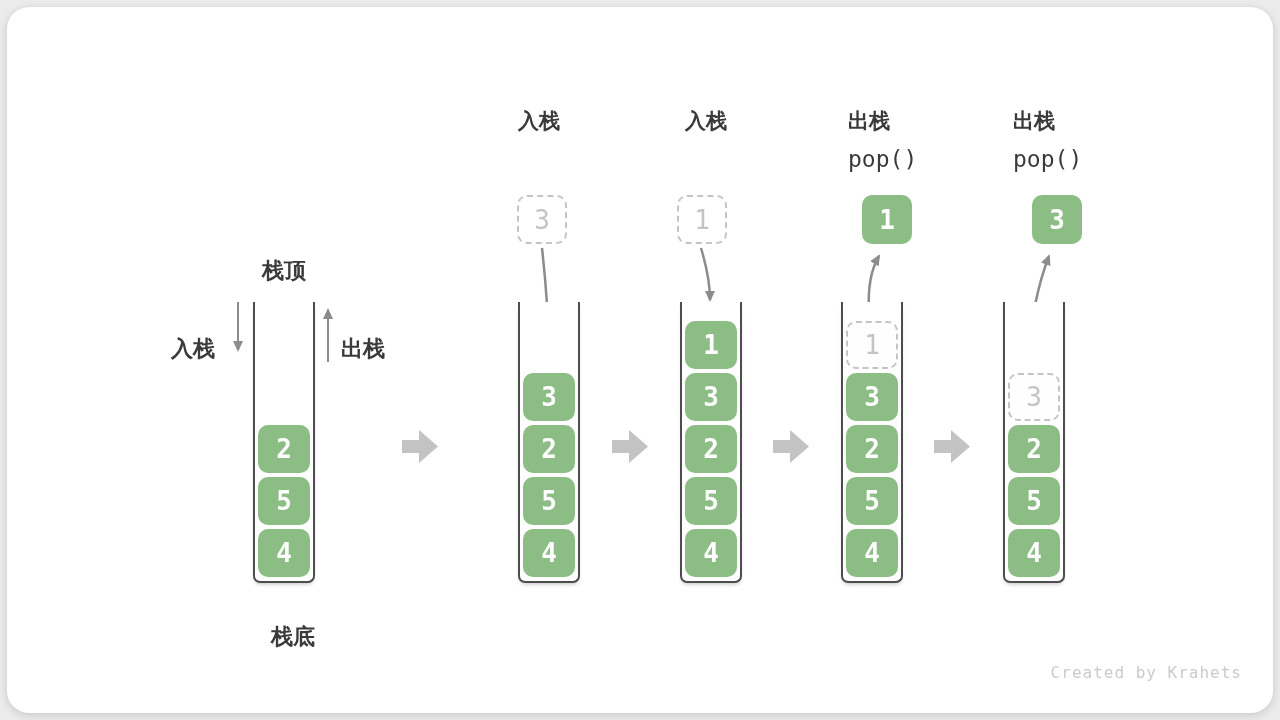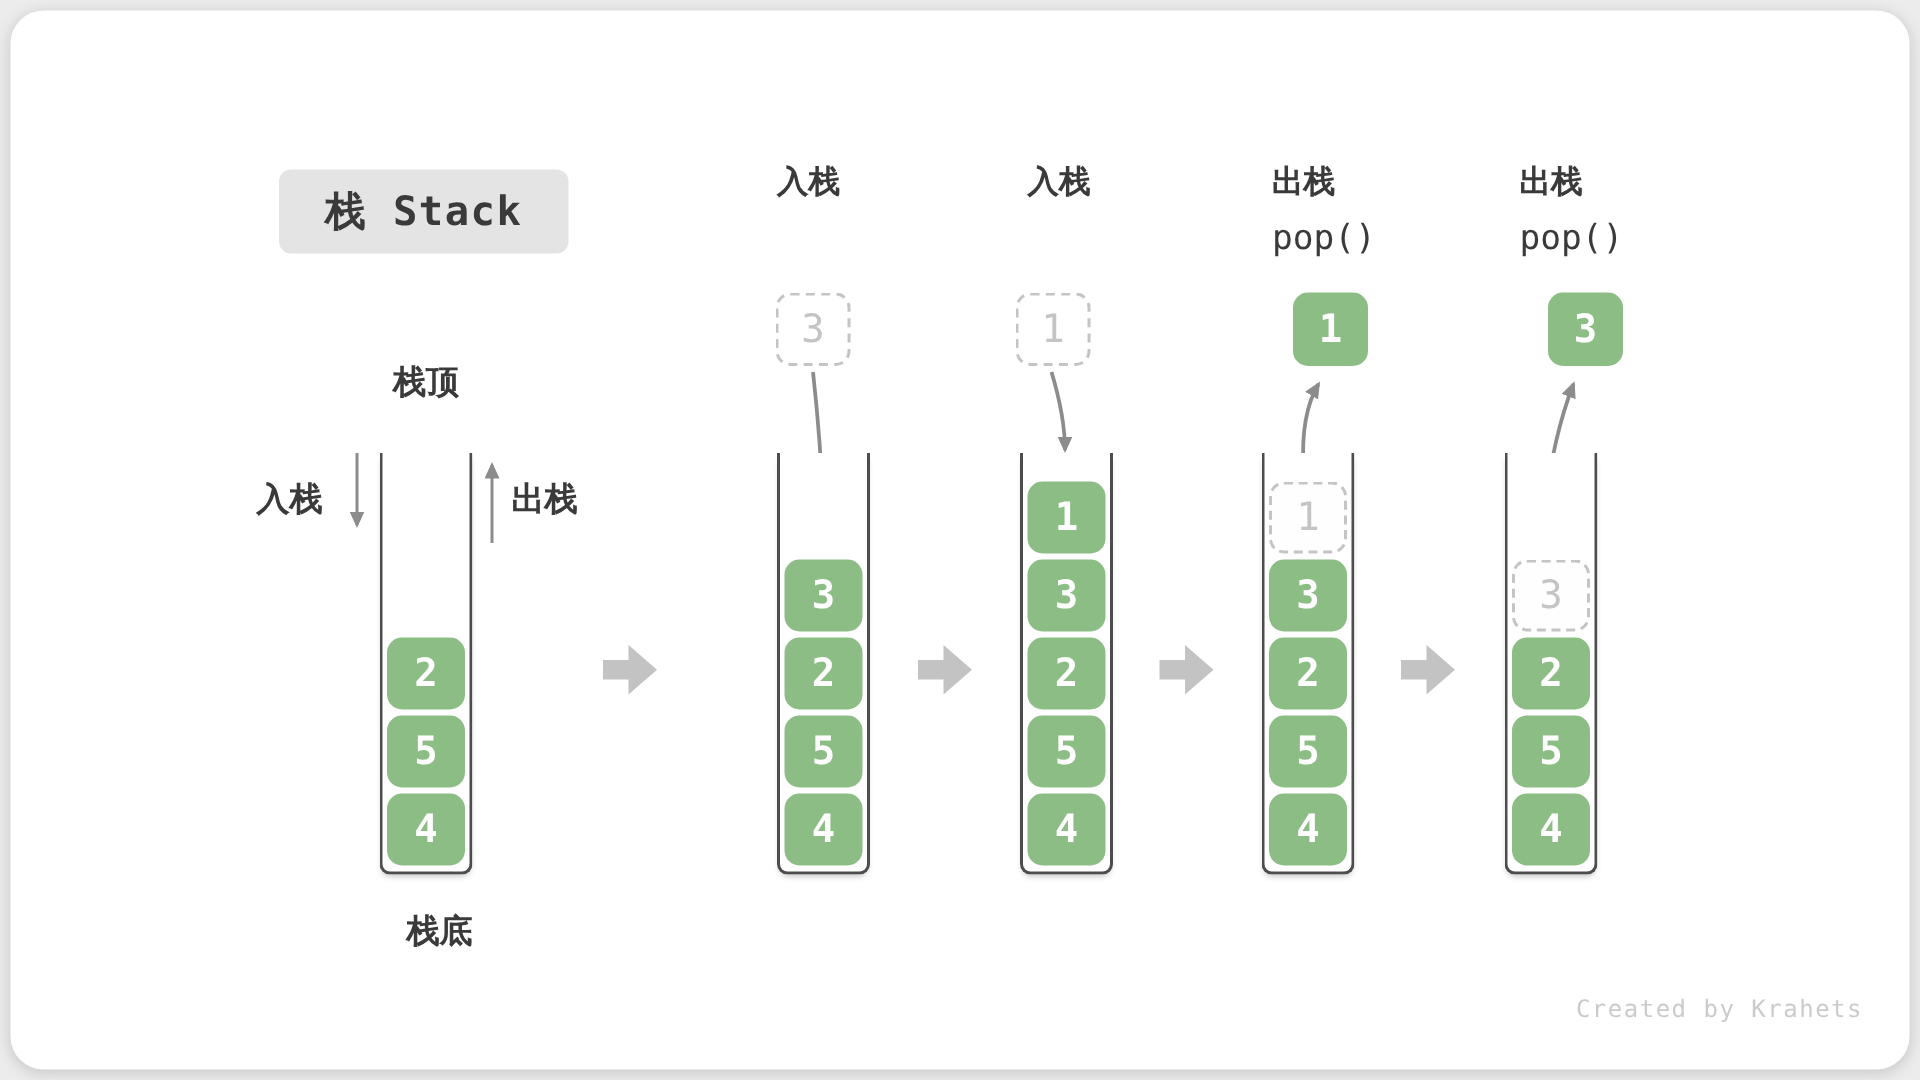--- a/index.html
+++ b/index.html
@@ -19,20 +19,21 @@
     position:absolute;left:186px;top:113px;width:193px;height:56px;
     background:var(--title-bg,#e4e4e4);border-radius:8px;
     display:flex;align-items:center;justify-content:center;
     font-family:"DejaVu Sans Mono", monospace;
     font-size:27px;font-weight:600;color:var(--text-dark,#3c3c3c);letter-spacing:1px;
   }
 
   .zh-label{
     position:absolute;font-weight:700;font-size:22px;color:var(--text-dark,#383838);
     white-space:nowrap;
+    margin-top:16px;
   }
   .lbl-top{left:253px;top:240px;width:62px;text-align:center;}
   .lbl-bottom{left:253px;top:606px;width:62px;text-align:right;}
   .lbl-push{left:171px;top:318px;}
   .lbl-pop{left:341px;top:318px;}
 
   .header{position:absolute;top:107px;width:150px;}
   .header .op{font-weight:700;font-size:21px;color:var(--text-dark,#383838);}
   .header .code{
     margin-top:11px;font-family:"DejaVu Sans Mono", monospace;
@@ -78,23 +79,20 @@
     color:var(--footer,#cbcbcb);letter-spacing:1px;
   }
 </style>
 </head>
 <body>
 
 <div class="card"></div>
 
 <div class="canvas" id="canvas">
 
-  <div class="title-box">
-    <span>栈 Stack</span>
-  </div>
 
   <div class="zh-label lbl-top">栈顶</div>
   <div class="zh-label lbl-bottom">栈底</div>
   <div class="zh-label lbl-push">入栈</div>
   <div class="zh-label lbl-pop">出栈</div>
 
   <svg class="overlay" width="1280" height="720" viewBox="0 0 1280 720">
     <defs>
       <marker id="ah" markerUnits="userSpaceOnUse" markerWidth="12" markerHeight="12" refX="9" refY="5" orient="auto">
         <path class="ah" d="M0,0 L11,5 L0,10 Z"></path>

